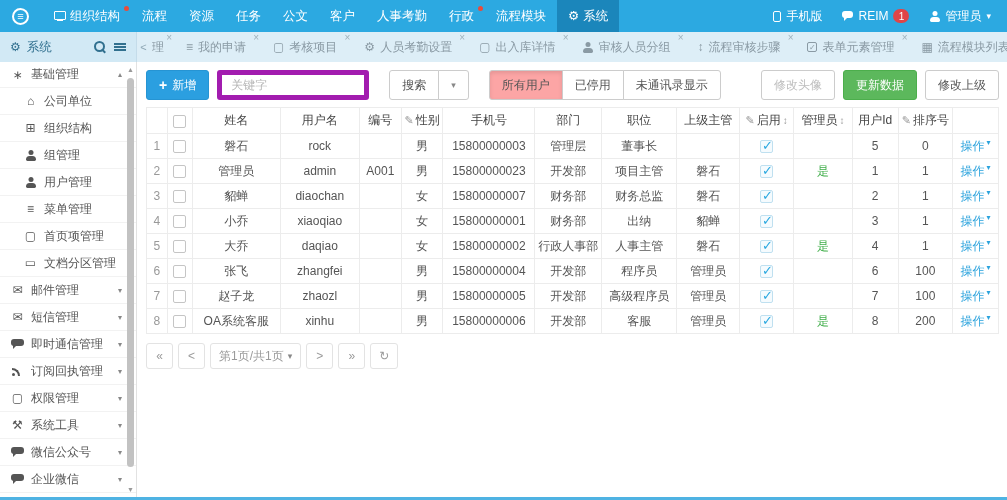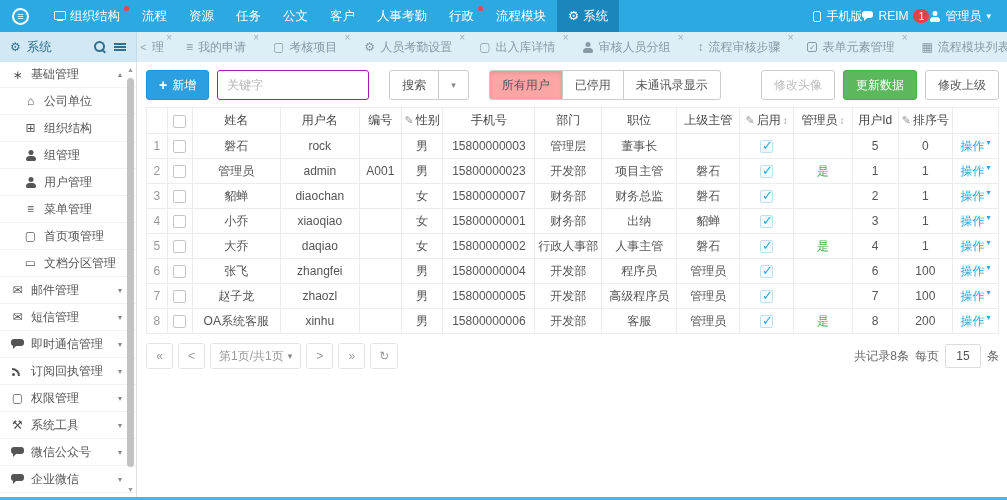--- a/index.html
+++ b/index.html
@@ -7,21 +7,21 @@
   body{position:relative;overflow:hidden;background:#fff;font-family:"Liberation Sans","DejaVu Sans",sans-serif;font-size:12px;color:#555}
 
   
   .navbar{position:absolute;top:0;left:0;width:100%;height:32px;background:#2ca9e1;display:flex;align-items:center;color:#fff;z-index:6}
   .logo{display:flex;align-items:center;gap:7px;padding:0 14px 0 12px;cursor:pointer}
   .logo-circle{width:17px;height:17px;border:2px solid #fff;border-radius:50%;display:flex;align-items:center;justify-content:center;font-size:11px;line-height:1}
   .logo-title{font-size:15px;font-weight:bold;letter-spacing:.5px}
   .nav-item{position:relative;padding:0 11px;height:32px;display:flex;align-items:center;gap:4px;font-size:12.5px;cursor:pointer}
   .nav-item.active{background:#1b86bb}
   .nav-dot{position:absolute;top:6px;right:2px;width:5px;height:5px;border-radius:50%;background:#e74c3c}
-  .nav-right{margin-left:auto;display:flex;align-items:center;padding-right:16px}
+  .nav-right{margin-left:auto;display:flex;align-items:center;gap:20px;padding-right:16px}
   .nav-right .nav-r-item{display:flex;align-items:center;gap:5px;cursor:pointer}
   .badge{background:#e04548;border-radius:9px;min-width:16px;height:14px;display:inline-flex;align-items:center;justify-content:center;font-size:10px;padding:0 4px}
   .caret-w{font-size:9px}
 
   
   .subbar{position:absolute;top:32px;left:0;width:100%;height:30px;display:flex;z-index:5}
   .side-head{flex:0 0 137px;background:#d2e9f5;border-right:1px solid #c4dcea;display:flex;align-items:center;gap:6px;padding:0 10px;color:#31708f}
   .side-head .t{font-size:12.5px}
   .side-head .sp{margin-left:auto;display:flex;gap:8px;align-items:center}
   .tabstrip{flex:1;background:#ddeef7;display:flex;align-items:stretch;overflow:hidden}
@@ -64,21 +64,21 @@
   .sb-thumb{position:absolute;left:1px;top:12px;bottom:26px;width:7px;background:#c2c2c2;border-radius:4px;cursor:grab}
 
   
   .main{position:absolute;top:62px;left:138px;right:0;bottom:3px;background:#fff;overflow:hidden}
   .toolbar{display:flex;align-items:center;gap:8px;padding:8px 8px 7px 8px}
   .btn{height:30px;border:1px solid #ccc;background:#fff;border-radius:3px;padding:0 12px;color:#555;font-size:12px;display:inline-flex;align-items:center;gap:5px;cursor:pointer;white-space:nowrap}
   .btn-blue{background:#2b9fe0;border-color:#2694d3;color:#fff}
   .btn-green{background:#5cb85c;border-color:#4cae4c;color:#fff}
   .btn-muted{color:#bdbdbd}
   .plus{font-size:14px;font-weight:bold;line-height:1}
-  .input-kw{height:30px;width:152px;border:1px solid #a21caf;border-radius:3px;padding:0 9px;font-size:12px;color:#555;outline:none}
+  .input-kw{height:30px;width:152px;border:5px solid #a21caf;border-radius:3px;padding:0 9px;font-size:12px;color:#555;outline:none}
   .input-kw::placeholder{color:#b5b5b5}
   .bgroup{display:inline-flex}
   .bgroup .btn{border-radius:0;margin-left:-1px}
   .bgroup .btn:first-child{margin-left:12px;border-radius:3px 0 0 3px}
   .bgroup .btn:last-child{border-radius:0 3px 3px 0}
   .btn.on{background:#fca5a5;box-shadow:inset 0 2px 4px rgba(0,0,0,.1)}
   .toolbar-right{margin-left:auto;display:inline-flex;gap:8px}
   .caret-g{font-size:9px;color:#888}
 
   
@@ -552,22 +552,16 @@
     <button class="pg-btn">&lt;</button>
     <button class="pg-btn">
         <span>第1页/共1页</span>
         <span class="caret-g">▾</span>
       </button>
     <button class="pg-btn">&gt;</button>
     <button class="pg-btn">»</button>
     <button class="pg-btn">
         <span>↻</span>
       </button>
-    <span class="pg-info">
-      <span>共记录8条</span>
-      <span>每页</span>
-      <input class="per-input" value="15" style="">
-      <span>条</span>
-    </span>
   </div>
 </div>
 
 <div class="footer-strip"></div>
 
 </body></html>

